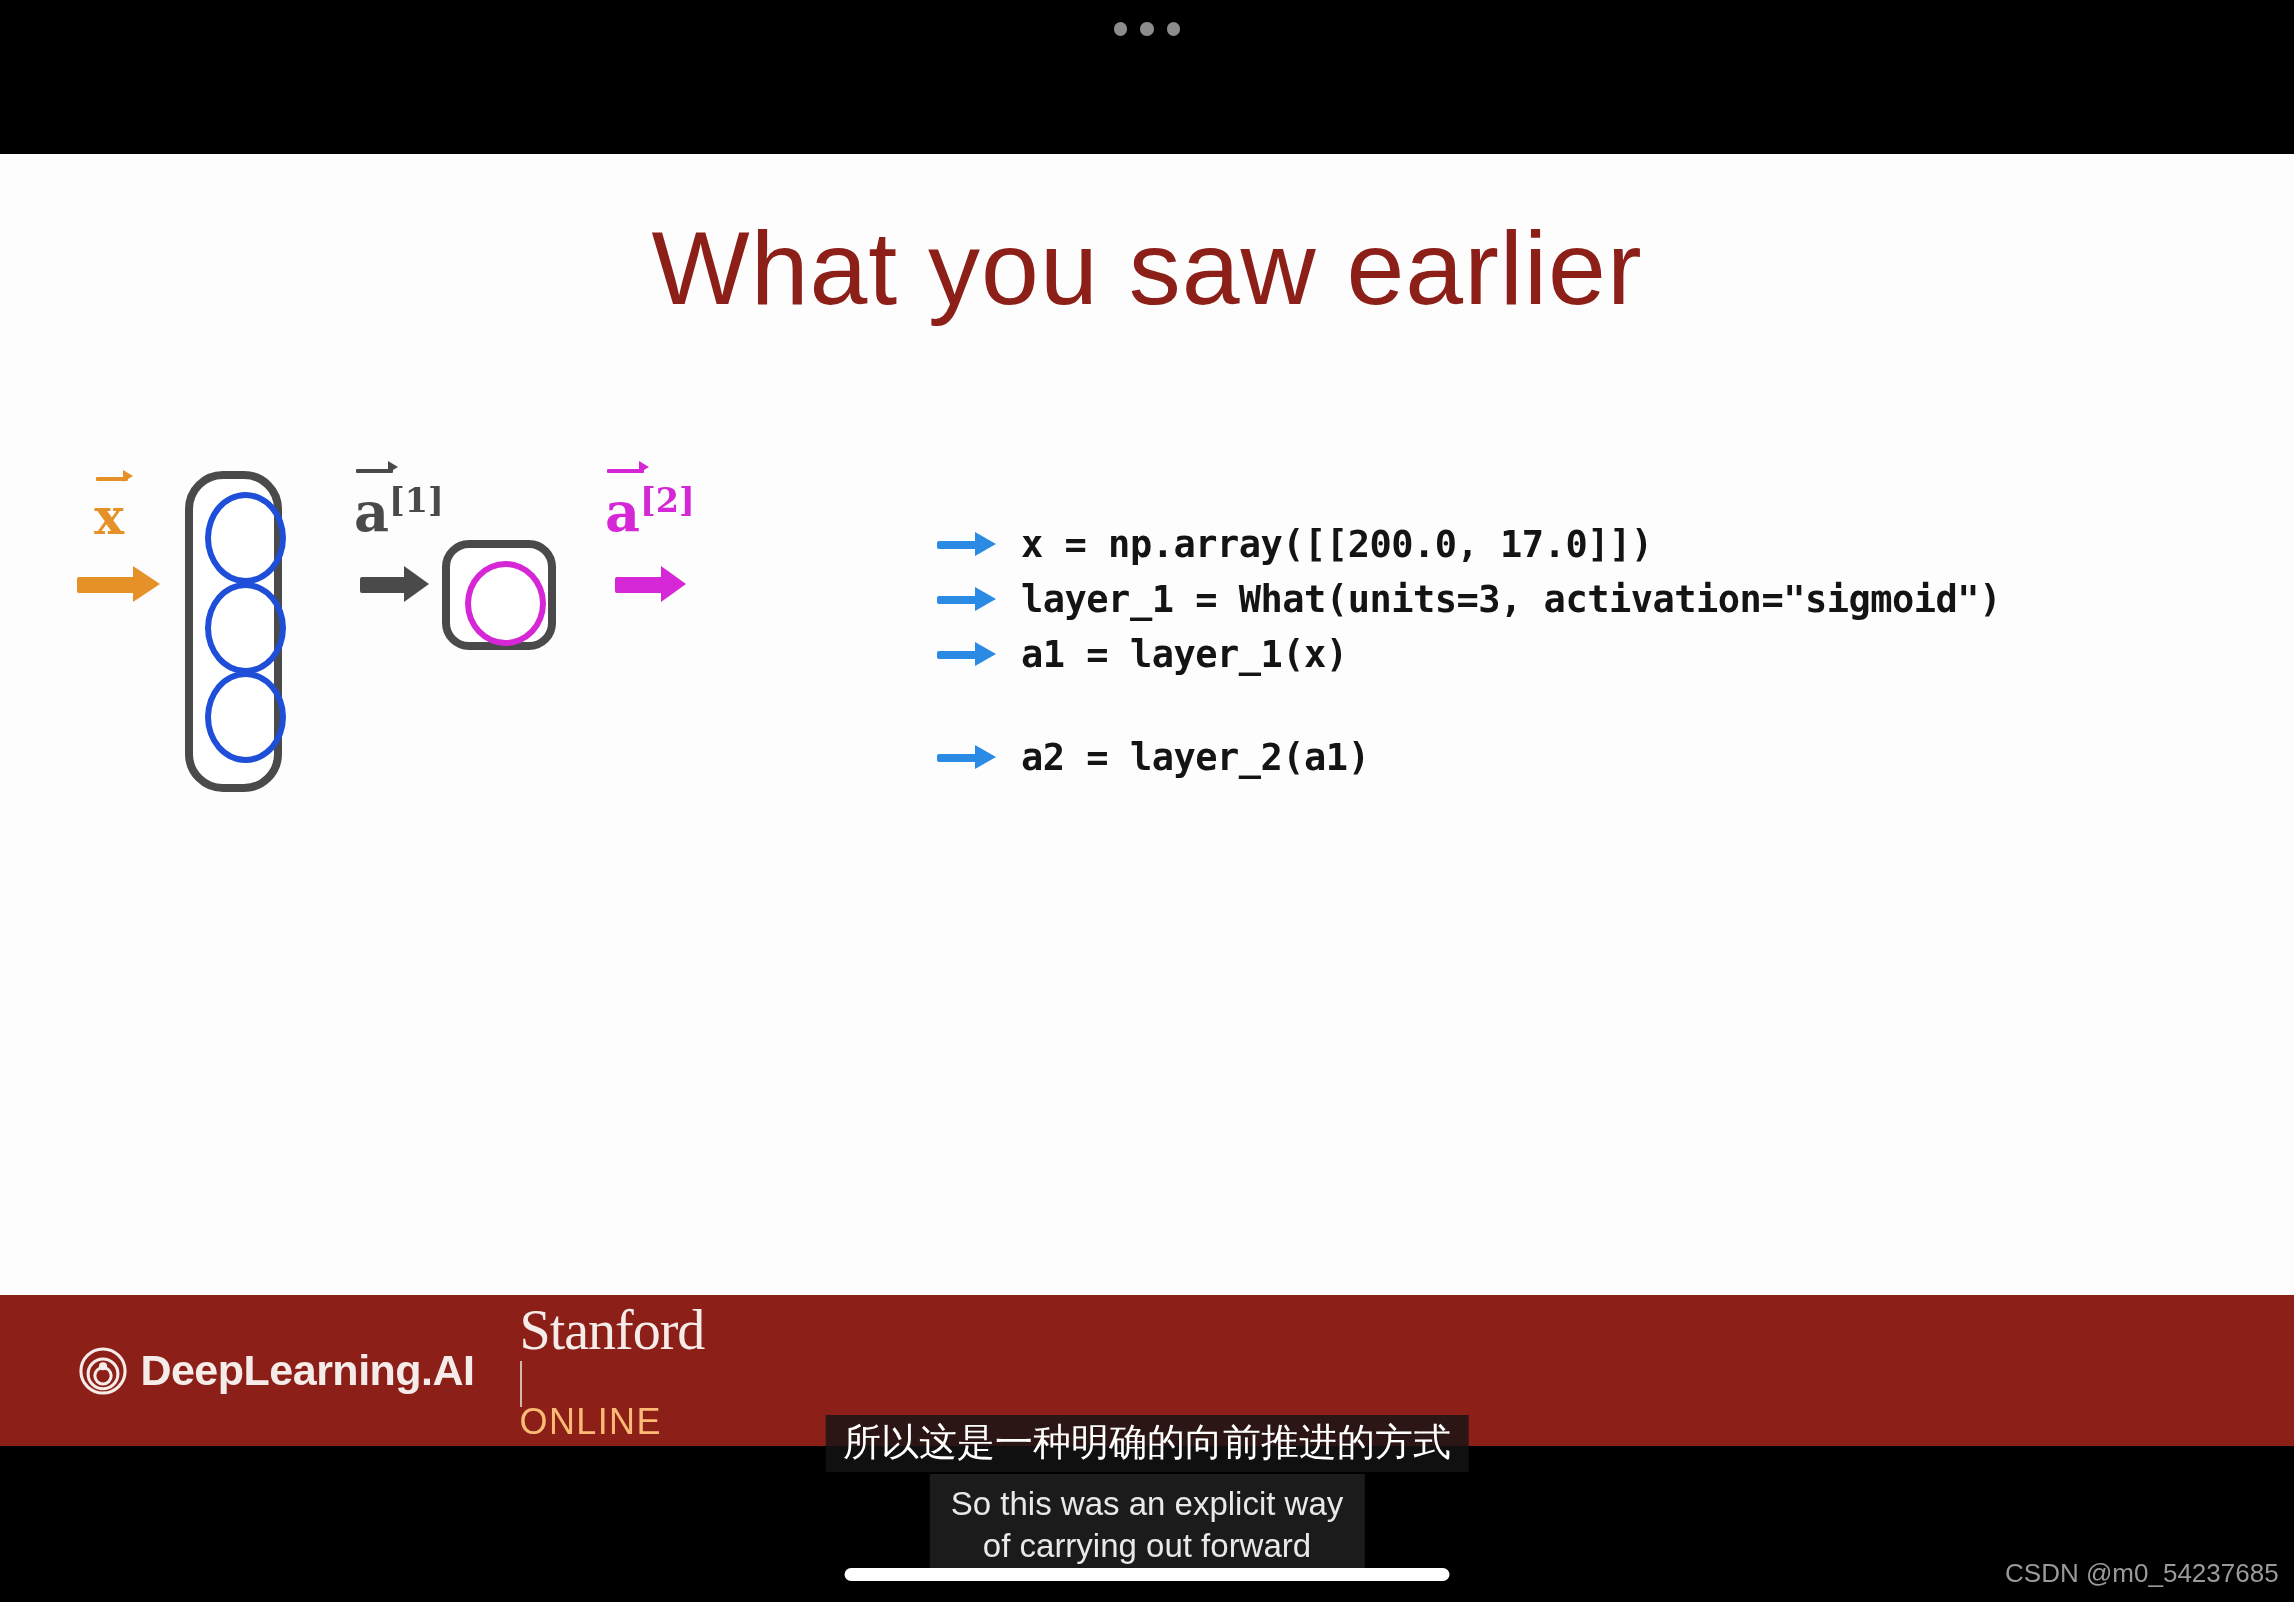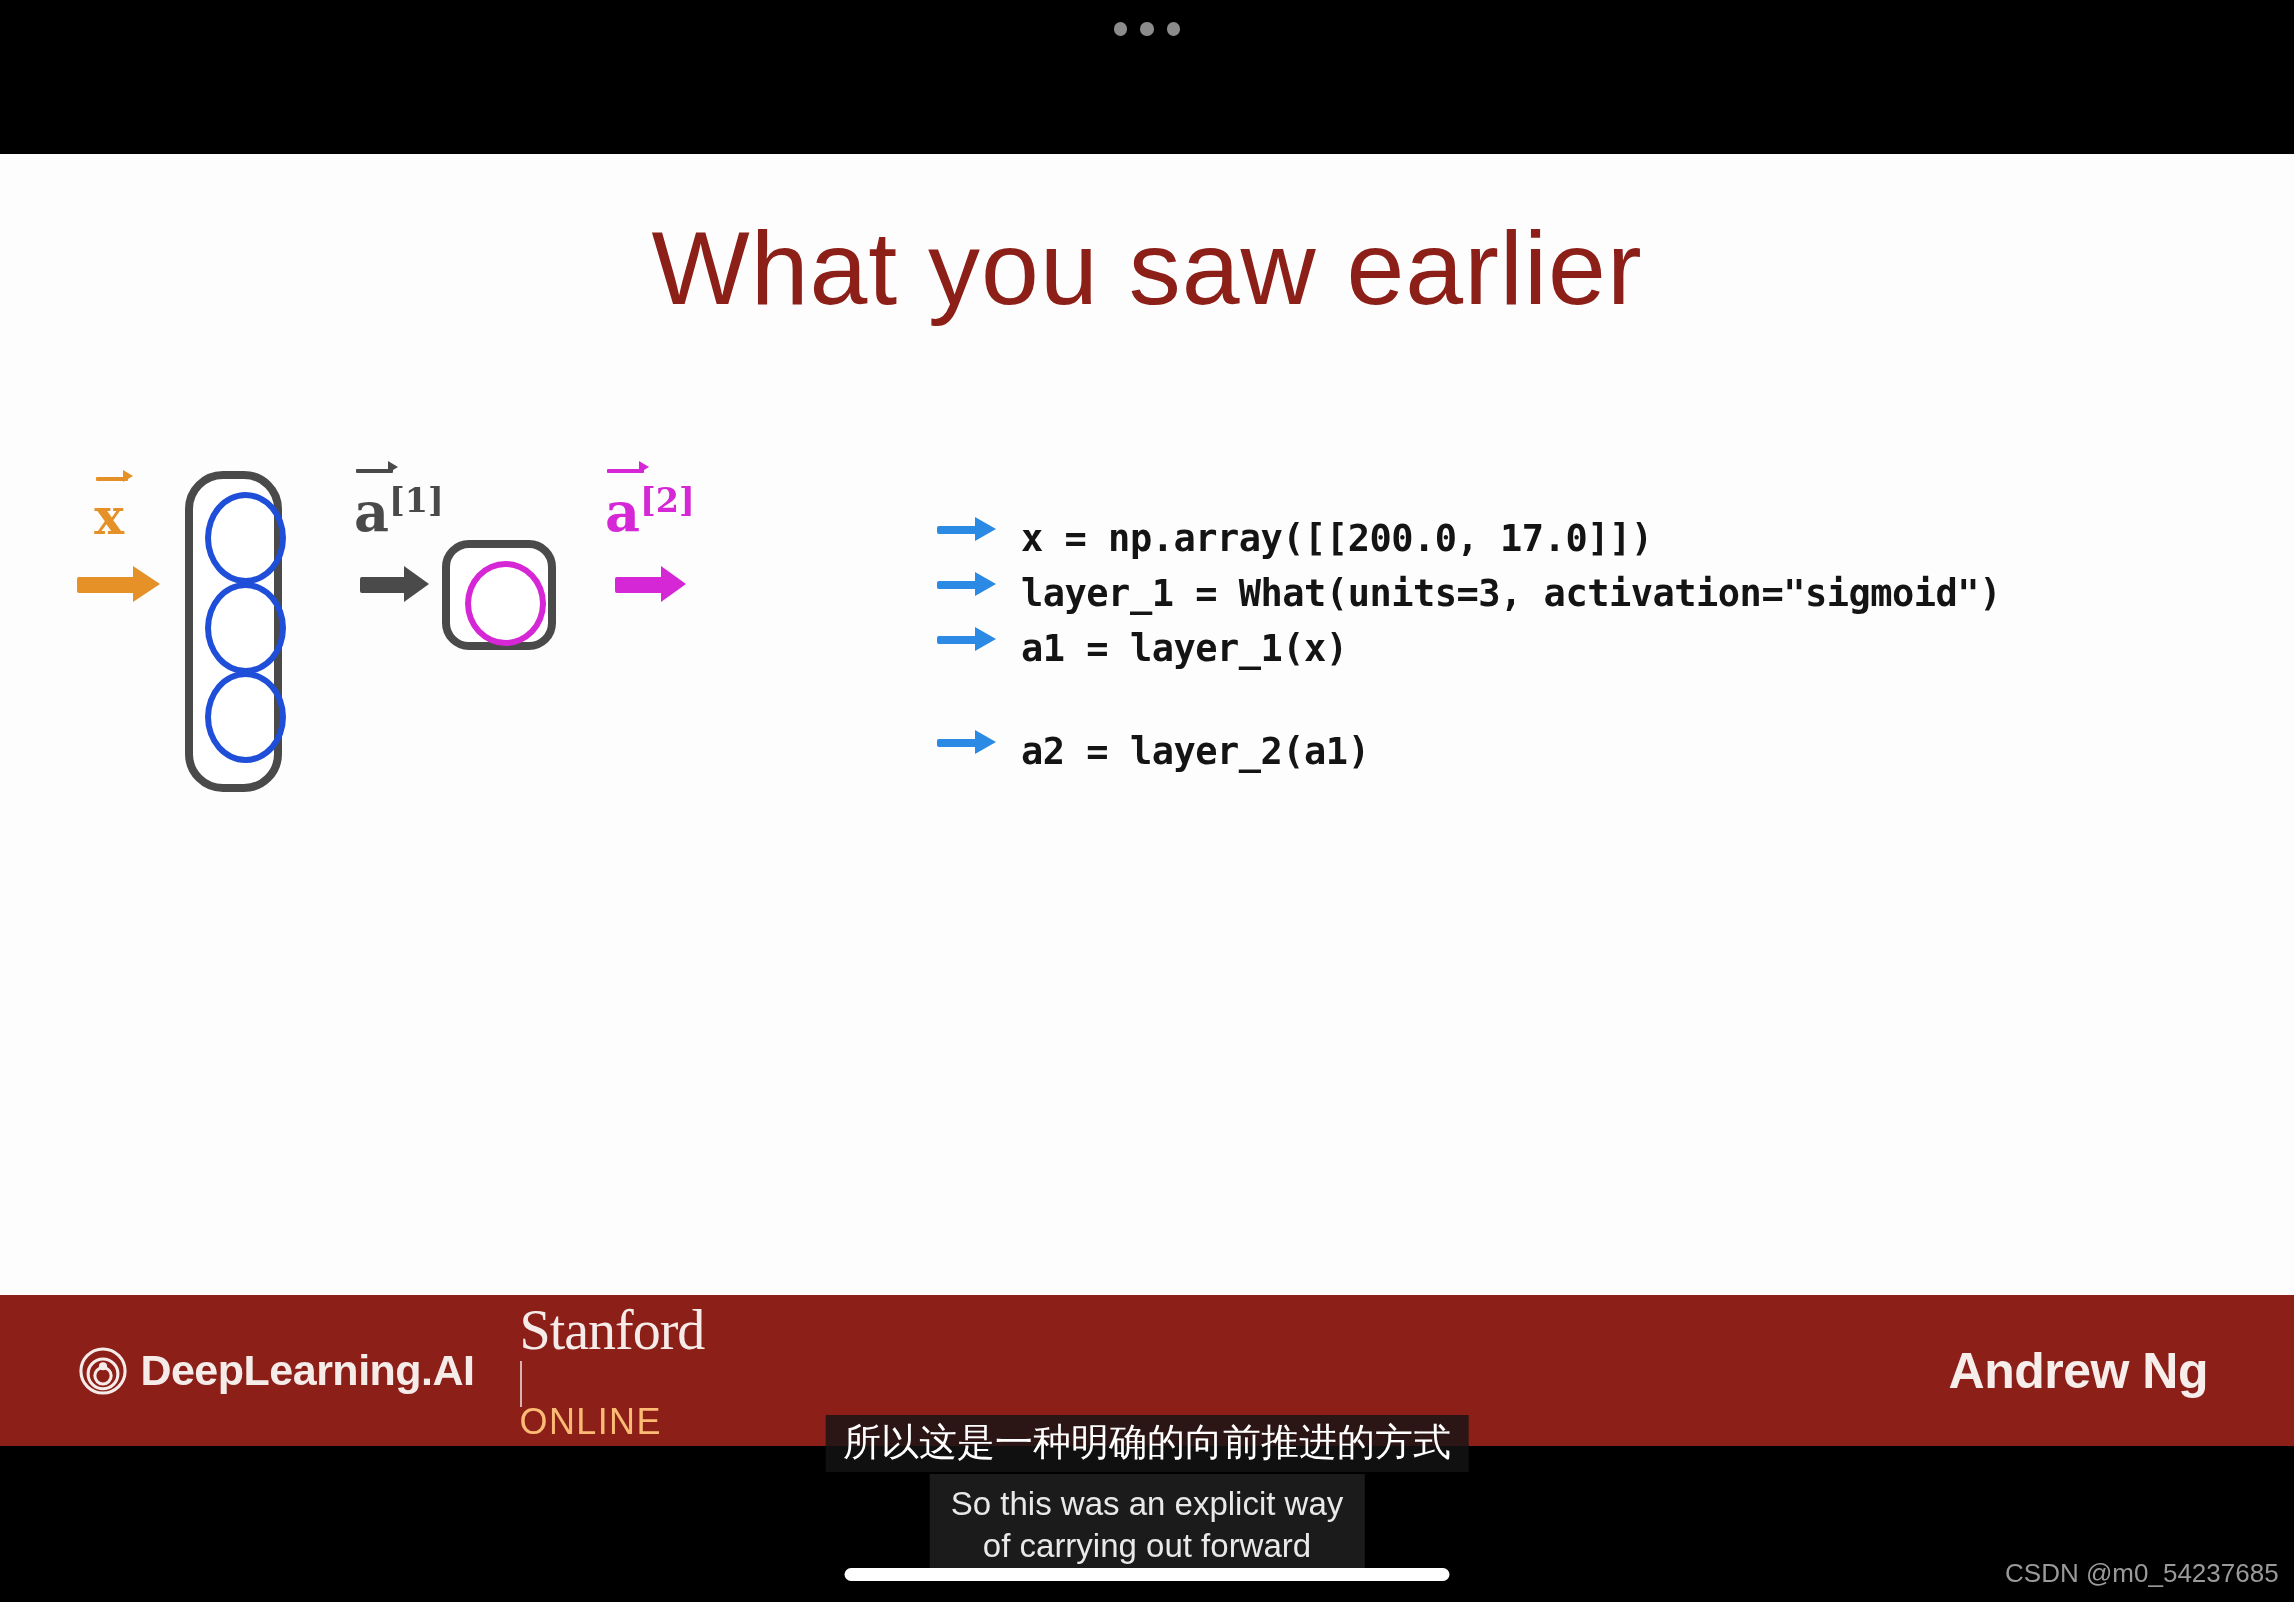--- a/index.html
+++ b/index.html
@@ -179,21 +179,21 @@
 
   
   .code-area {
     position: absolute;
     left: 937px;
     top: 363px;
     width: 1345px;
   }
   .code-line {
     display: flex;
-    align-items: flex-start;
+    align-items: center;
     height: 55px;
   }
   .code-line.spacer { height: 48px; }
   .code-arrow {
     flex: 0 0 auto;
     position: relative;
     width: 65px;
     height: 25px;
     margin-right: 19px;
   }
@@ -446,21 +446,20 @@
       </svg>
       <span class="dlai-text">DeepLearning.AI</span>
     </div>
 
     <div class="brand-stanford">
       <span class="stanford-word">Stanford</span>
       <span class="stanford-bar"></span>
       <span class="stanford-online">ONLINE</span>
     </div>
 
-    <div class="presenter">Andrew Ng</div>
   </div>
 
   <div class="subtitle-cn">所以这是一种明确的向前推进的方式</div>
   <div class="subtitle-en">So this was an explicit way
 of carrying out forward</div>
 
   <div class="home-indicator"></div>
 
   <div class="watermark">CSDN @m0_54237685</div>
 

